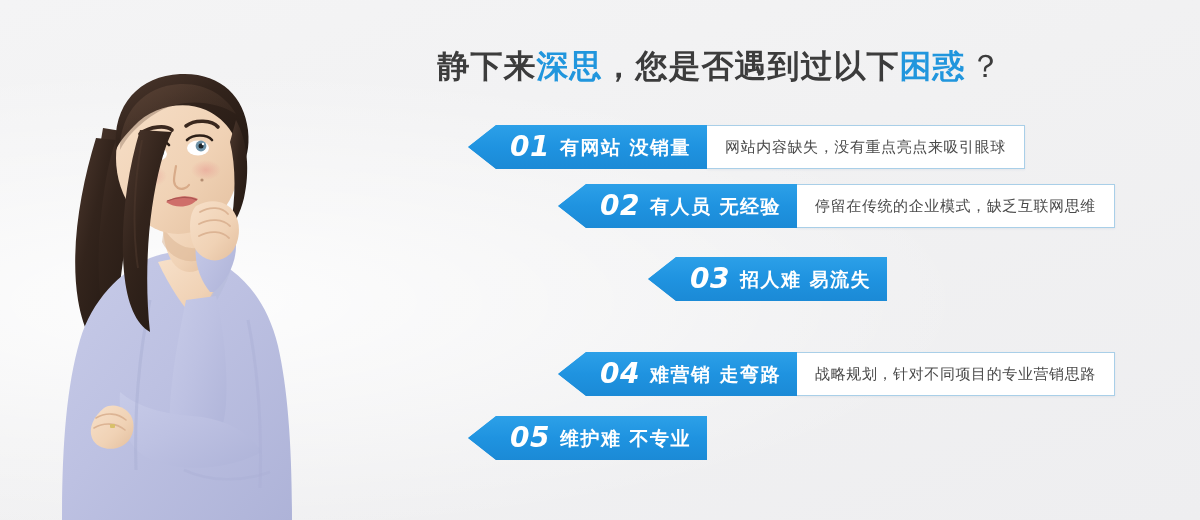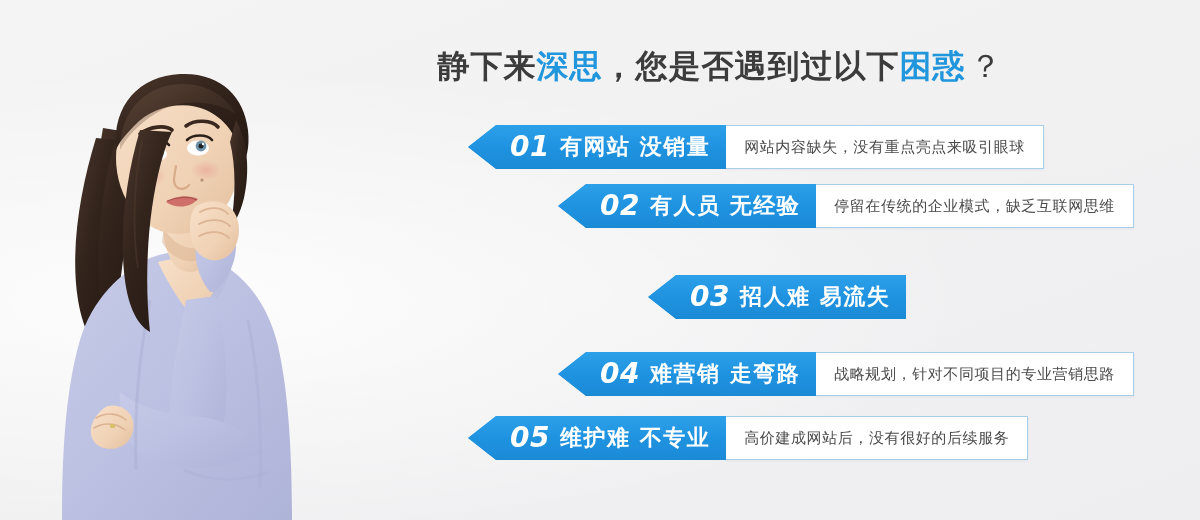--- a/index.html
+++ b/index.html
@@ -58,21 +58,21 @@
   }
   .tag{
     clip-path:polygon(28px 0, 100% 0, 100% 100%, 28px 100%, 0 50%);
   }
   .num{
     font-size:28px;font-weight:700;font-style:italic;color:#ffffff;
     letter-spacing:.5px;margin-right:10px;line-height:1;
     font-family:"DejaVu Sans","Liberation Sans",sans-serif;
   }
   .tagtext{
-    font-size:22px;font-weight:700;color:#ffffff;letter-spacing:1.5px;
+    font-size:19px;font-weight:700;color:#ffffff;letter-spacing:1.5px;
     line-height:1;white-space:nowrap;
   }
   .desc{
     display:flex;align-items:center;
     background:#ffffff;border:1px solid #a9cfe8;border-left:none;
     padding:3px 18px;
     box-shadow:0 1px 2px rgba(40,90,140,.07);
   }
   .desctext{
     font-size:15px;color:#4a4a4a;letter-spacing:.6px;white-space:nowrap;
@@ -215,21 +215,21 @@
   <div class="row" style="left:558px;top:184px;">
     <div class="tag">
       <span class="num">02</span>
       <span class="tagtext">有人员 无经验</span>
     </div>
     <div class="desc">
       <span class="desctext">停留在传统的企业模式，缺乏互联网思维</span>
     </div>
   </div>
 
-  <div class="row" style="left:648px;top:275px;">
+  <div class="row" style="left:648px;top:257px;">
     <div class="tag">
       <span class="num">03</span>
       <span class="tagtext">招人难 易流失</span>
     </div>
   </div>
 
   <div class="row" style="left:558px;top:352px;">
     <div class="tag">
       <span class="num">04</span>
       <span class="tagtext">难营销 走弯路</span>
@@ -237,18 +237,15 @@
     <div class="desc">
       <span class="desctext">战略规划，针对不同项目的专业营销思路</span>
     </div>
   </div>
 
   <div class="row" style="left:468px;top:416px;">
     <div class="tag">
       <span class="num">05</span>
       <span class="tagtext">维护难 不专业</span>
     </div>
-    <div class="desc">
-      <span class="desctext">高价建成网站后，没有很好的后续服务</span>
-    </div>
   </div>
 
 </div>
 
 </body></html>

